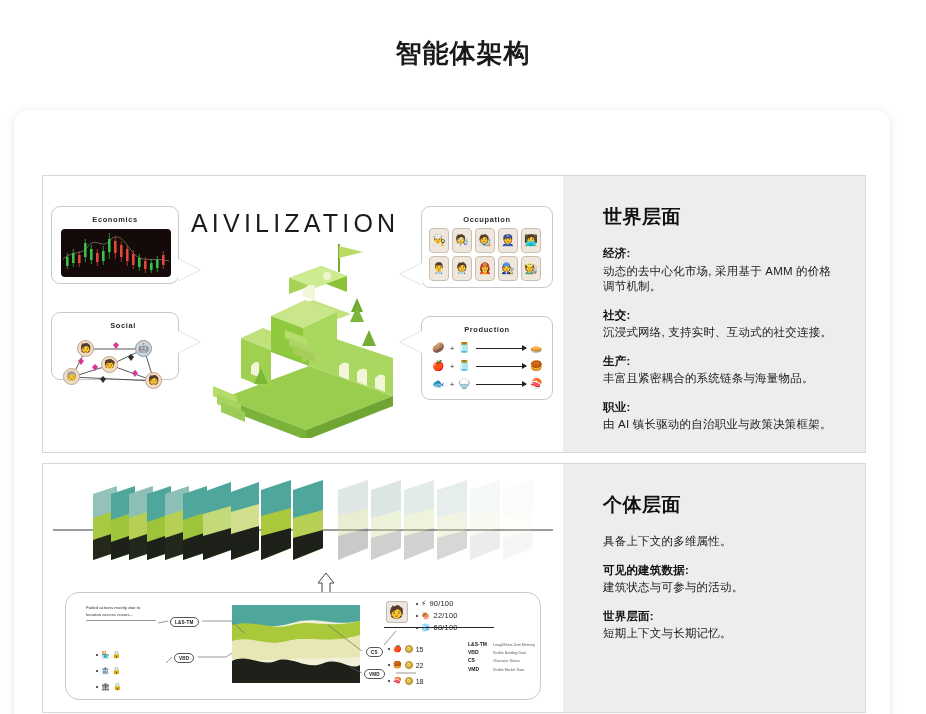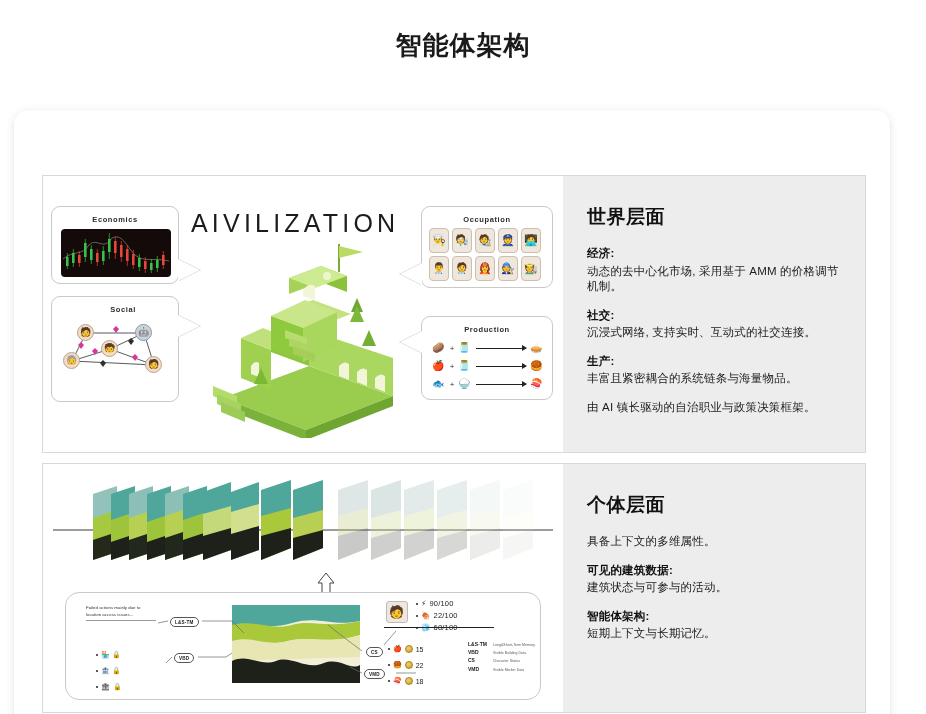--- a/index.html
+++ b/index.html
@@ -10,21 +10,21 @@
     overflow: hidden;
   }
   .page { position: relative; width: 926px; height: 714px; background: #fff; }
 
   .page-title {
     text-align: center;
     font-size: 26px;
     font-weight: bold;
     color: #1a1a1a;
     letter-spacing: 1px;
-    padding-top: 28px;
+    padding-top: 36px;
     height: 72px;
   }
 
   .outer-card {
     position: absolute;
     left: 14px; top: 110px;
     width: 876px; height: 620px;
     background: #ffffff;
     border-radius: 14px;
     box-shadow: 0 2px 10px rgba(0,0,0,0.10), 0 0 0 0.5px rgba(0,0,0,0.03);
@@ -46,21 +46,21 @@
   .illus {
     position: relative;
     width: 520px;
     background: #fff;
     overflow: hidden;
     flex: 0 0 520px;
   }
   .desc {
     flex: 1;
     background: #ededed;
-    padding: 28px 24px 10px 24px;
+    padding: 28px 24px 10px 40px;
   }
   .desc h2 {
     font-size: 19px;
     font-weight: bold;
     color: #111;
     margin-bottom: 16px;
     letter-spacing: 0.5px;
   }
   .desc .item { margin-bottom: 13px; }
   .desc .item .k {
@@ -98,21 +98,21 @@
   }
   .bubble .btitle {
     text-align: center;
     font-size: 7.5px;
     font-weight: bold;
     color: #2b2b2b;
     letter-spacing: 0.6px;
     padding-top: 8px;
   }
   .b-econ   { left: 8px;  top: 30px;  width: 128px; height: 78px; }
-  .b-social { left: 8px;  top: 120px; width: 128px; height: 106px; padding-left: 16px; }
+  .b-social { left: 8px;  top: 136px; width: 128px; height: 68px; padding-left: 16px; }
   .b-occ    { left: 378px; top: 30px;  width: 132px; height: 82px; }
   .b-prod   { left: 378px; top: 140px; width: 132px; height: 84px; }
 
   .tail { position: absolute; width: 0; height: 0; }
   .tail-r { border-top: 11px solid transparent; border-bottom: 11px solid transparent; border-left: 22px solid #fff; filter: drop-shadow(1px 0 0 #c9c9c9); }
   .tail-l { border-top: 11px solid transparent; border-bottom: 11px solid transparent; border-right: 22px solid #fff; filter: drop-shadow(-1px 0 0 #c9c9c9); }
 
   .candle-box {
     position: absolute; left: 9px; top: 22px;
     width: 110px; height: 48px;
@@ -402,20 +402,21 @@
       </div>
       <div class="item">
         <span class="k">社交:</span>
         <span class="v">沉浸式网络, 支持实时、互动式的社交连接。</span>
       </div>
       <div class="item">
         <span class="k">生产:</span>
         <span class="v">丰富且紧密耦合的系统链条与海量物品。</span>
       </div>
       <div class="item">
+        <span class="k">职业:</span>
         <span class="v">由 AI 镇长驱动的自治职业与政策决策框架。</span>
       </div>
     </div>
   </div>
 
   <div class="section section-b">
     <div class="illus">
 
       <div class="layers">
         <svg width="500" height="108" viewBox="0 0 500 108">
@@ -623,19 +624,19 @@
     <div class="desc">
       <h2>个体层面</h2>
       <div class="item">
         <span class="v">具备上下文的多维属性。</span>
       </div>
       <div class="item">
         <span class="k">可见的建筑数据:</span>
         <span class="v">建筑状态与可参与的活动。</span>
       </div>
       <div class="item">
-        <span class="k">智能体架构:</span>
+        <span class="k">世界层面:</span>
         <span class="v">短期上下文与长期记忆。</span>
       </div>
     </div>
   </div>
 
 </div>
 
 </body></html>

